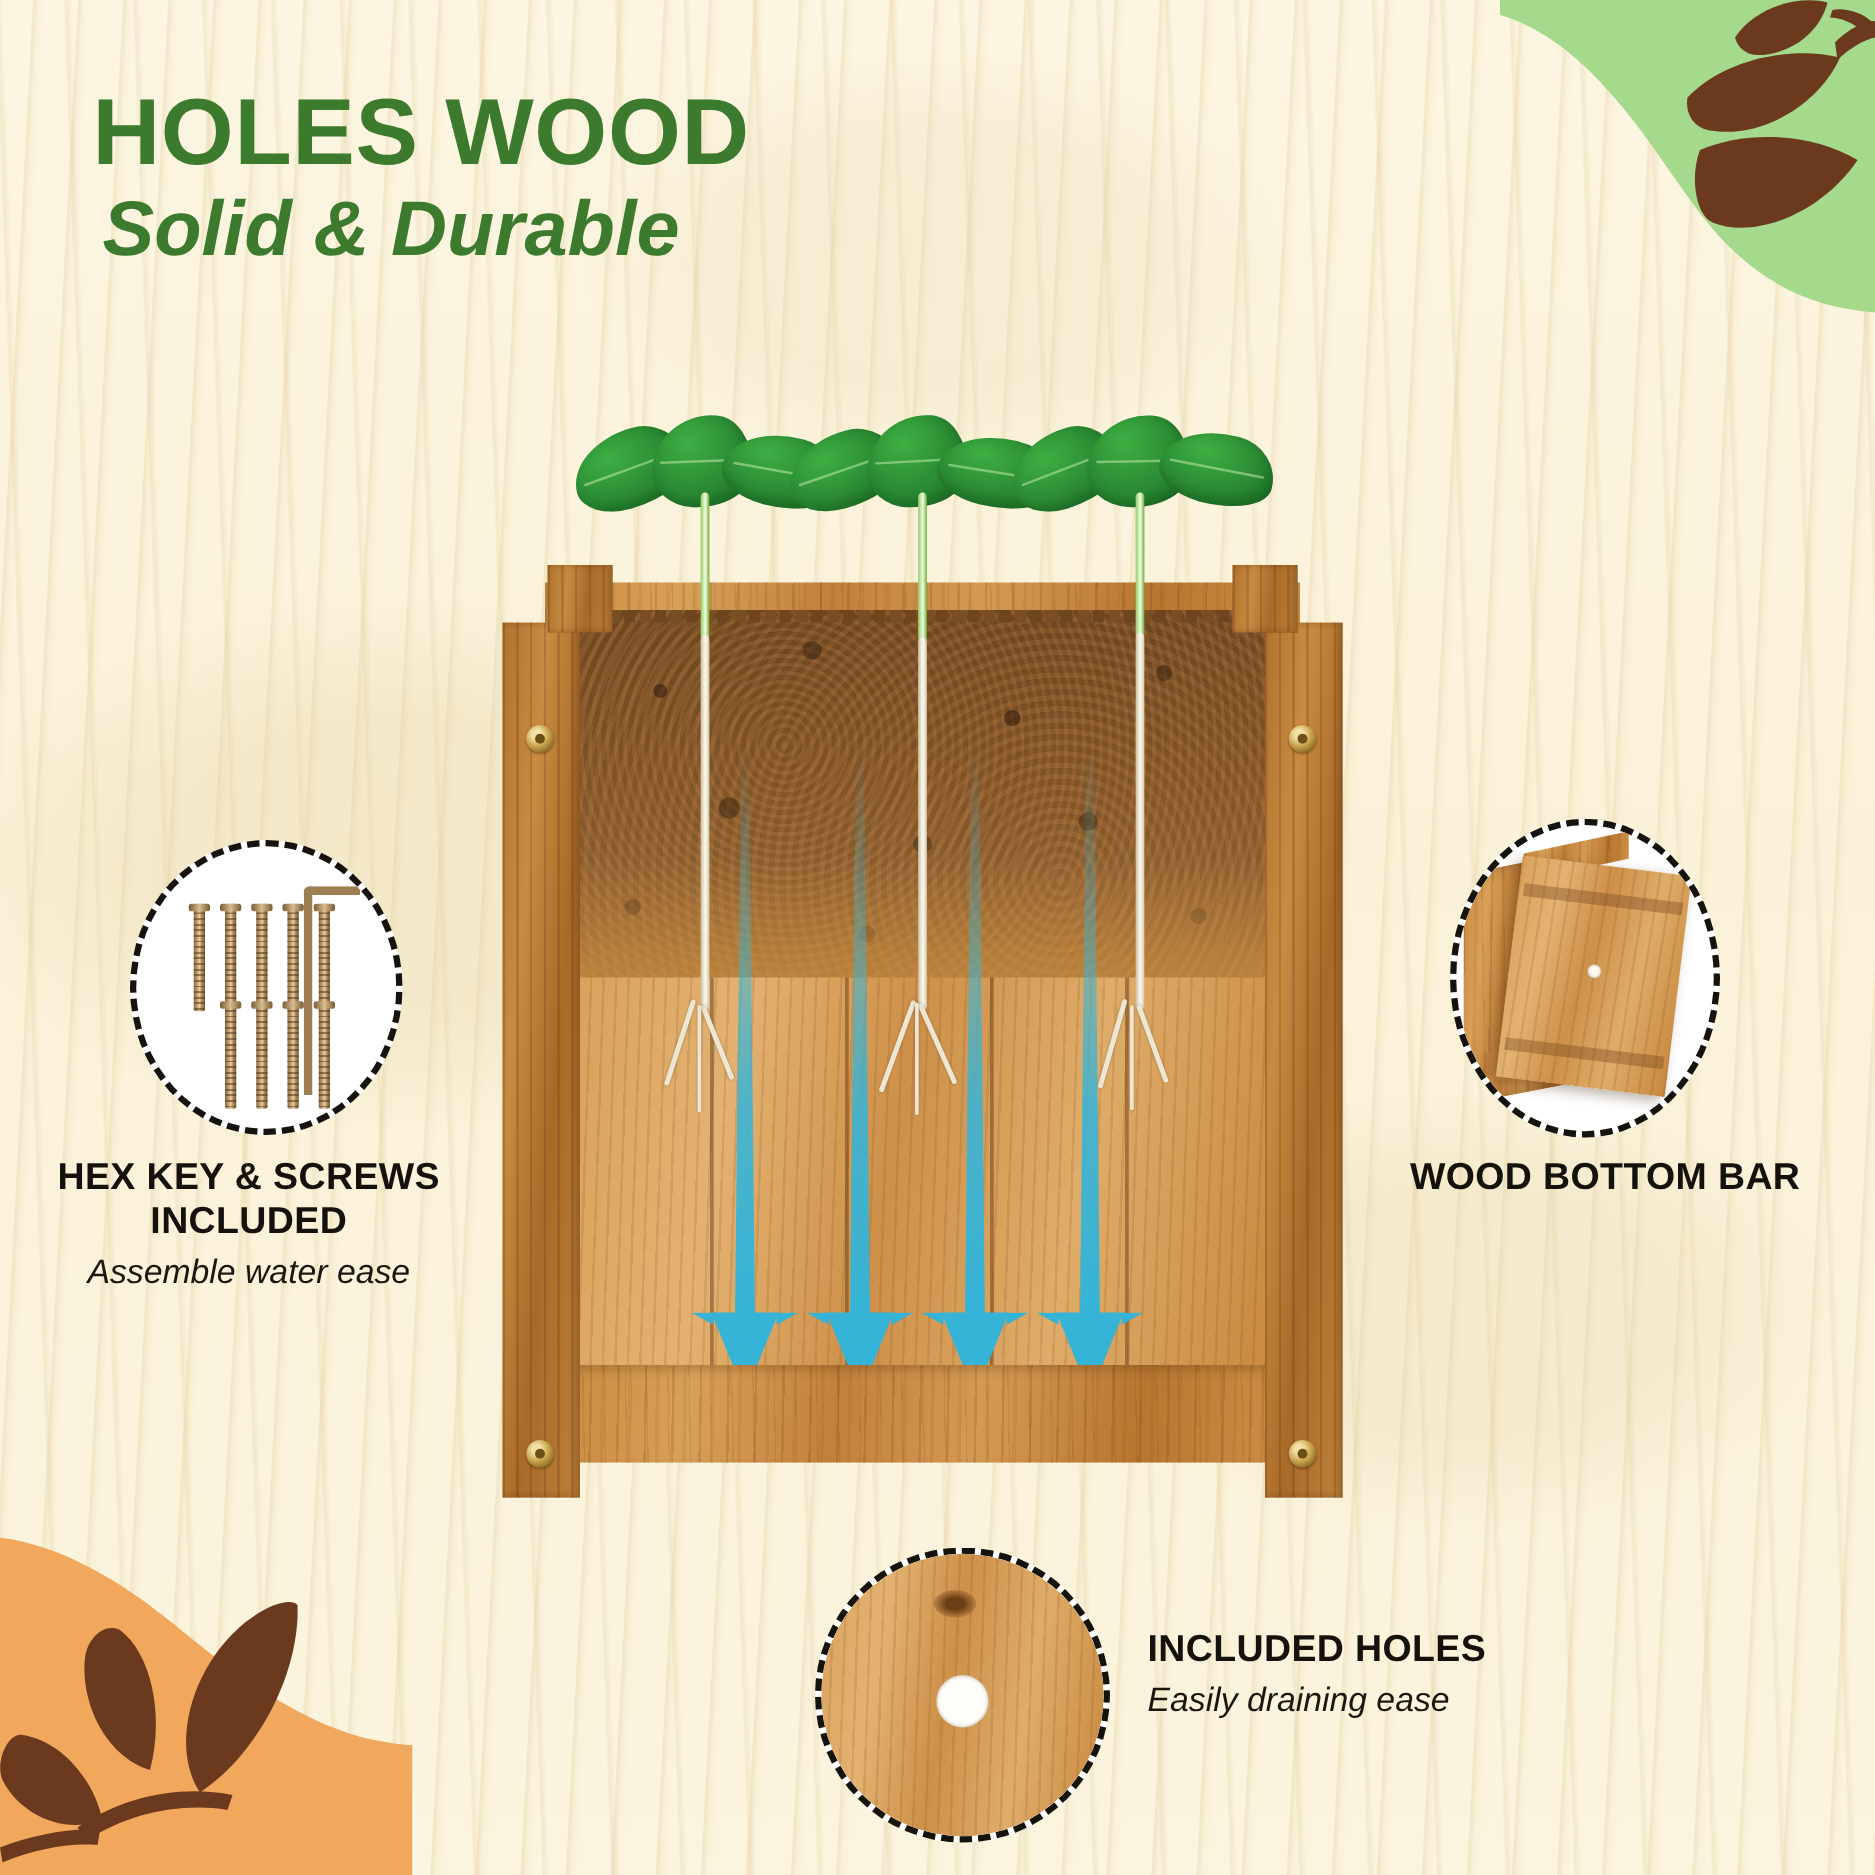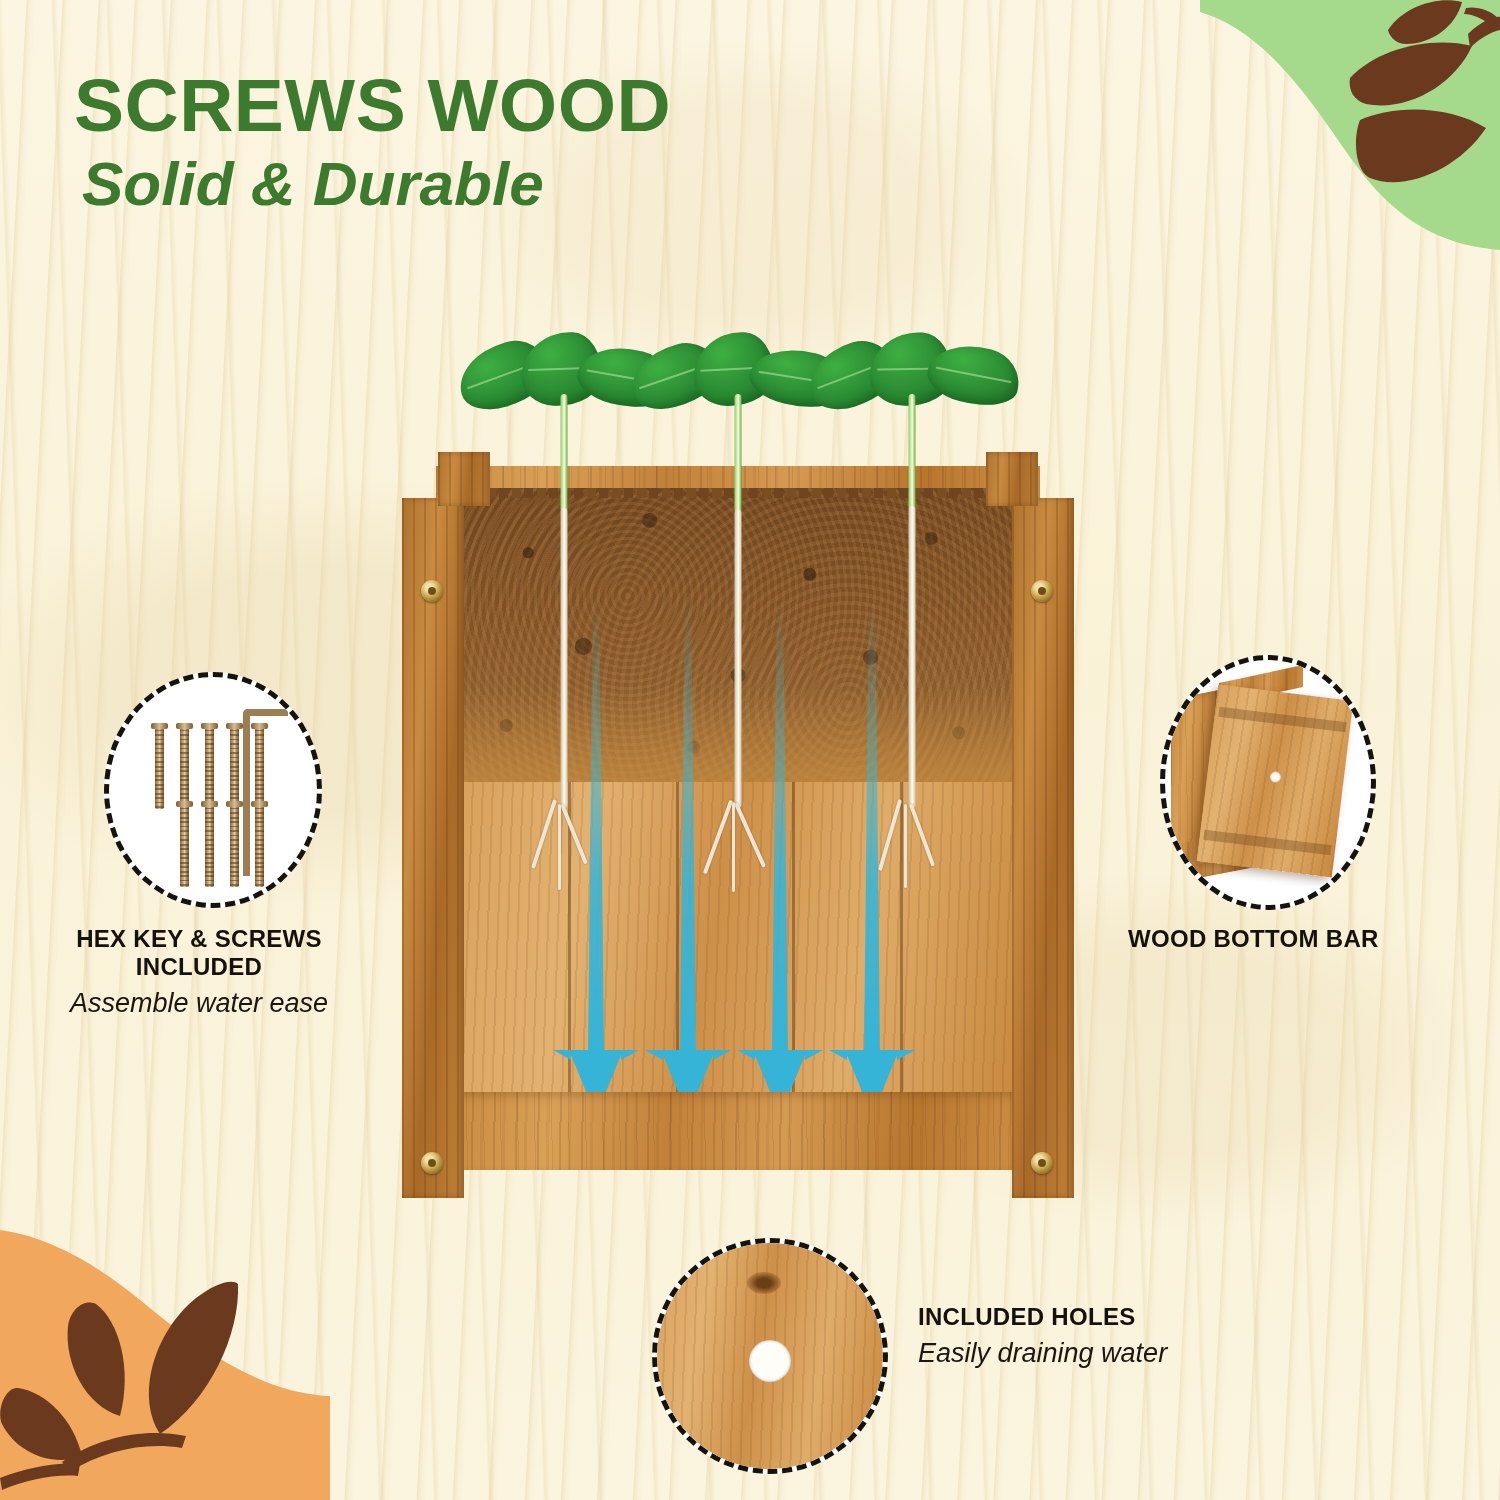--- a/index.html
+++ b/index.html
@@ -45,21 +45,21 @@
     font-size:75px;font-weight:700;letter-spacing:.5px;line-height:1.0;
     color:#3C7A2D;margin:0;white-space:nowrap;
   }
   #title-sub{
     font-size:62px;font-style:italic;font-weight:700;line-height:1.05;
     color:#3C7A2D;margin:8px 0 0 8px;white-space:nowrap;
   }
 
   
   .caption-title{
-    font-size:24px;font-weight:700;color:#15120D;letter-spacing:.3px;
+    font-size:30px;font-weight:700;color:#15120D;letter-spacing:.3px;
     line-height:1.16;margin:0;
   }
   .caption-sub{
     font-size:27px;font-style:italic;color:#1B1710;line-height:1.2;margin:6px 0 0 0;
   }
   #caption-hexkey{position:absolute;left:14px;top:925px;width:370px;text-align:center;}
   #caption-bottombar{position:absolute;left:1128px;top:925px;width:370px;text-align:left;}
   #caption-drainage{position:absolute;left:918px;top:1303px;width:420px;text-align:left;}
 
   
@@ -233,21 +233,21 @@
       <path d="M96,74 C120,92 132,140 120,186 C86,176 64,134 68,96 C70,80 84,68 96,74 Z"></path>
       <path d="M238,54 C240,104 210,170 160,204 C136,168 152,104 196,68 C214,54 232,48 238,54 Z"></path>
       <path d="M18,158 C46,162 74,190 82,226 C52,238 16,222 2,194 C-4,180 6,156 18,158 Z"></path>
       <path d="M62,232 C100,206 146,198 186,206 L182,218 C146,212 104,220 70,242 Z"></path>
       <path d="M0,248 C26,238 56,232 80,234 L78,246 C54,244 26,250 2,260 Z"></path>
     </g>
   </svg>
 </div>
 
 <div id="headline">
-  <div id="title-main">SCREWS WOOD</div>
+  <div id="title-main">HOLES WOOD</div>
   <div id="title-sub">Solid &amp; Durable</div>
 </div>
 
 <div id="planter">
 
   <div class="wall-panel wood" style="left:60px;top:14px;width:604px;height:56px;"></div>
 
   <div id="soil">
     <div id="soil-top-edge"></div>
     <div id="soil-fade"></div>
@@ -409,14 +409,14 @@
   </div>
   <div class="caption-sub">Assemble water ease</div>
 </div>
 
 <div id="caption-bottombar">
   <div class="caption-title">WOOD BOTTOM BAR</div>
 </div>
 
 <div id="caption-drainage">
   <div class="caption-title">INCLUDED HOLES</div>
-  <div class="caption-sub">Easily draining water</div>
+  <div class="caption-sub">Easily draining ease</div>
 </div>
 
 </body></html>

